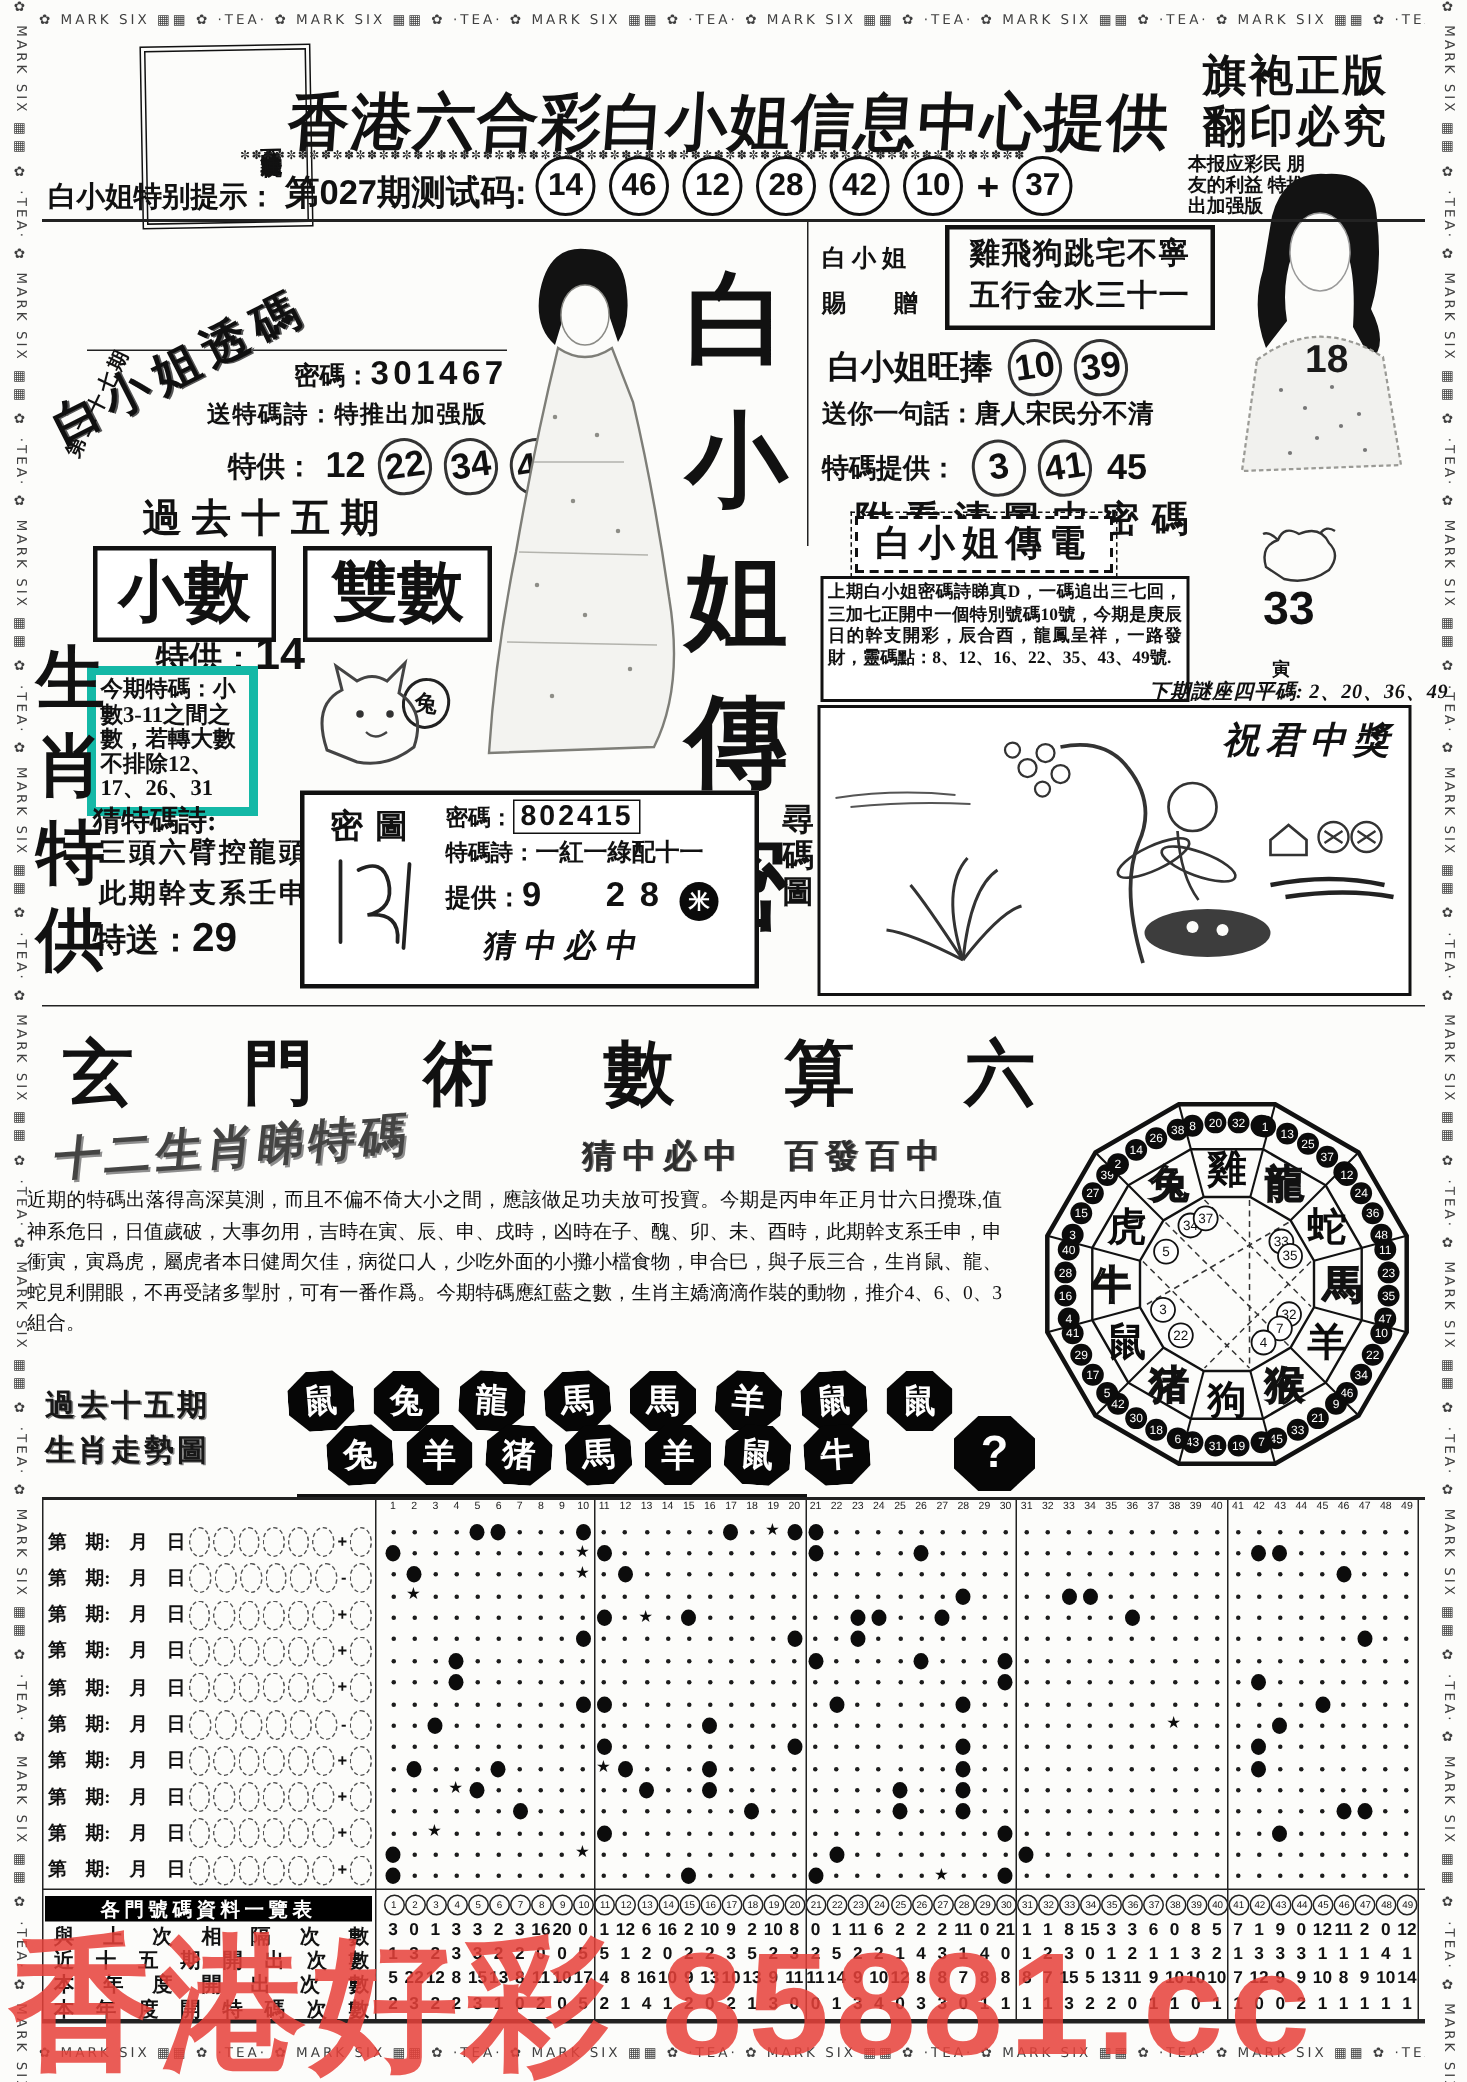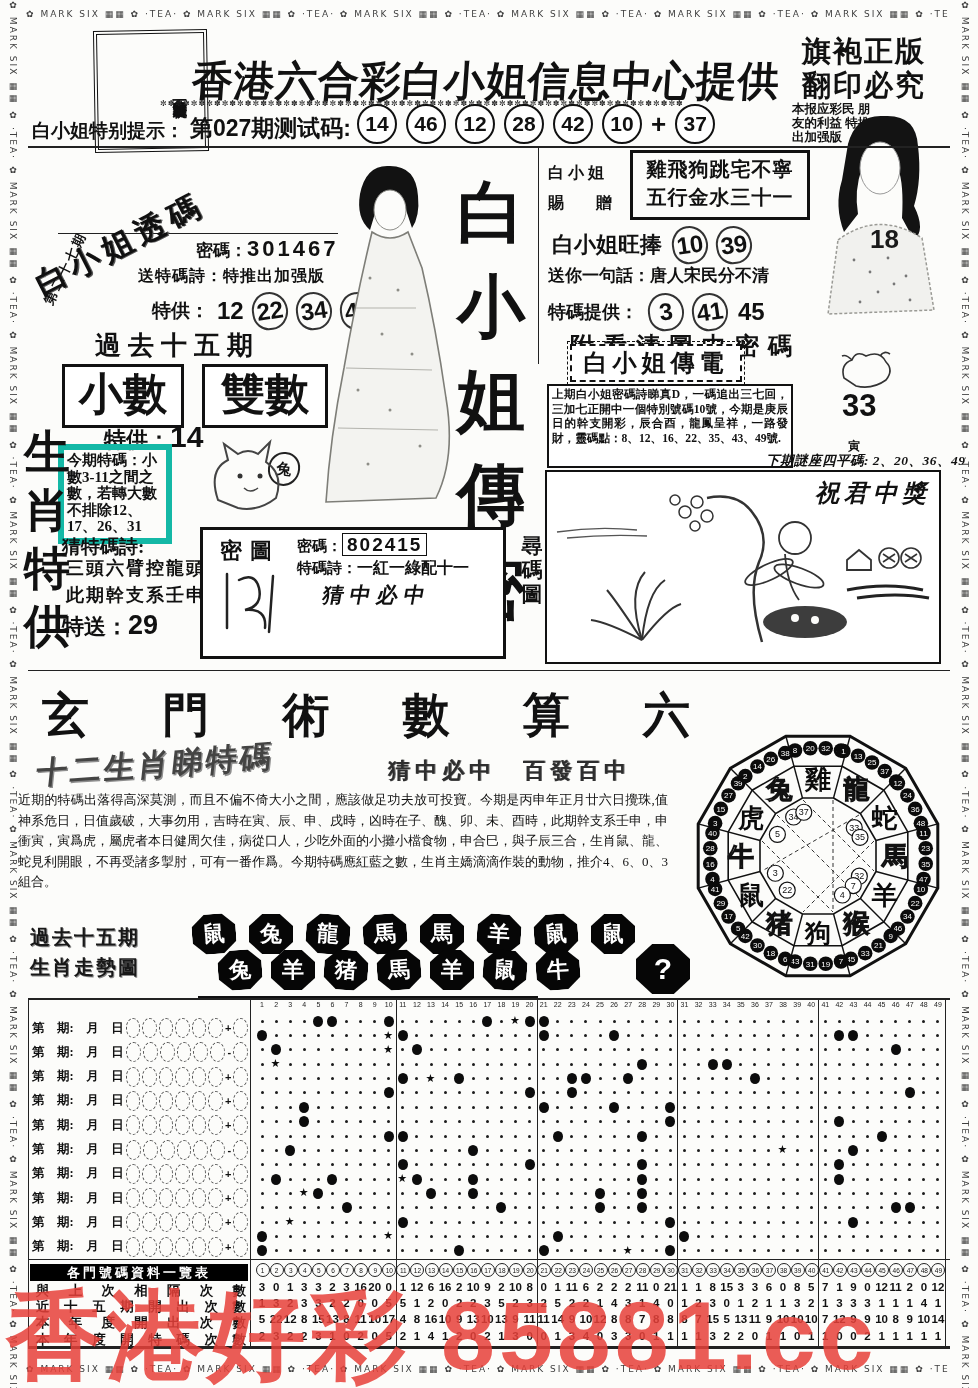--- a/index.html
+++ b/index.html
@@ -267,20 +267,21 @@
   <div class="abs secret-box">
     <div class="secret-left">
       <div class="lbl">密圖</div>
       <svg width="70" height="74" viewBox="0 0 70 74">
         <path d="M12 8 L12 62 M24 14 Q40 6 44 22 Q48 40 30 44 Q52 42 50 62 M58 10 L54 66" fill="none" stroke="#222" stroke-width="2.5" stroke-linecap="round"></path>
       </svg>
     </div>
     <div class="secret-right">
       <div class="sline"><span>密碼：</span><span class="boxed">802415</span></div>
       <div class="sline"><span>特碼詩：</span><span style="font-size:16px;">一紅一綠配十一</span></div>
+      <div class="sline"><span style="font-size:17px;">提供：</span><span class="prov">9　28</span>&nbsp;<span class="ball">米</span></div>
       <div class="slogan">猜中必中</div>
     </div>
   </div>
 
   <div class="abs cizeng">
     <div>白 小 姐</div>
     <div>賜　　贈</div>
   </div>
   <div class="abs gift-box">
     <div>雞飛狗跳宅不寧</div>

